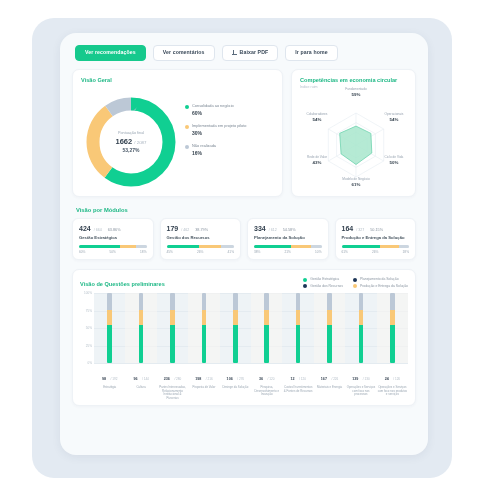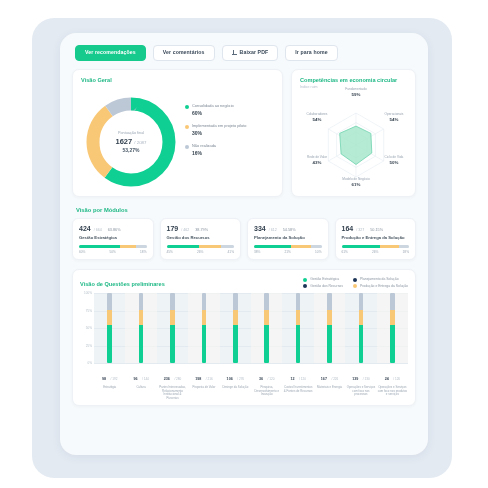--- a/index.html
+++ b/index.html
@@ -133,21 +133,21 @@
 
         <div class="donut-wrap">
           <svg width="100" height="100" viewBox="0 0 100 100">
             <circle cx="50" cy="50" r="38" fill="none" stroke="#10cf92" stroke-width="13" stroke-dasharray="143.3 95.5" stroke-dashoffset="0" transform="rotate(-90 50 50)"></circle>
             <circle cx="50" cy="50" r="38" fill="none" stroke="#f9c877" stroke-width="13" stroke-dasharray="71.6 167.2" stroke-dashoffset="-143.3" transform="rotate(-90 50 50)"></circle>
             <circle cx="50" cy="50" r="38" fill="none" stroke="#bcc8d6" stroke-width="13" stroke-dasharray="23.9 214.9" stroke-dashoffset="-214.9" transform="rotate(-90 50 50)"></circle>
           </svg>
           <div class="donut-center">
             <div class="dc-label">Pontuação final</div>
             <div class="dc-main">
-              <span>1627</span>
+              <span>1662</span>
               <span class="den">/ 2087</span>
             </div>
             <div class="dc-pct">53,27%</div>
           </div>
         </div>
 
         <div class="legend">
           <div class="leg-item">
             <div class="leg-head">
               <span class="dot" style="background:#10cf92"></span>

